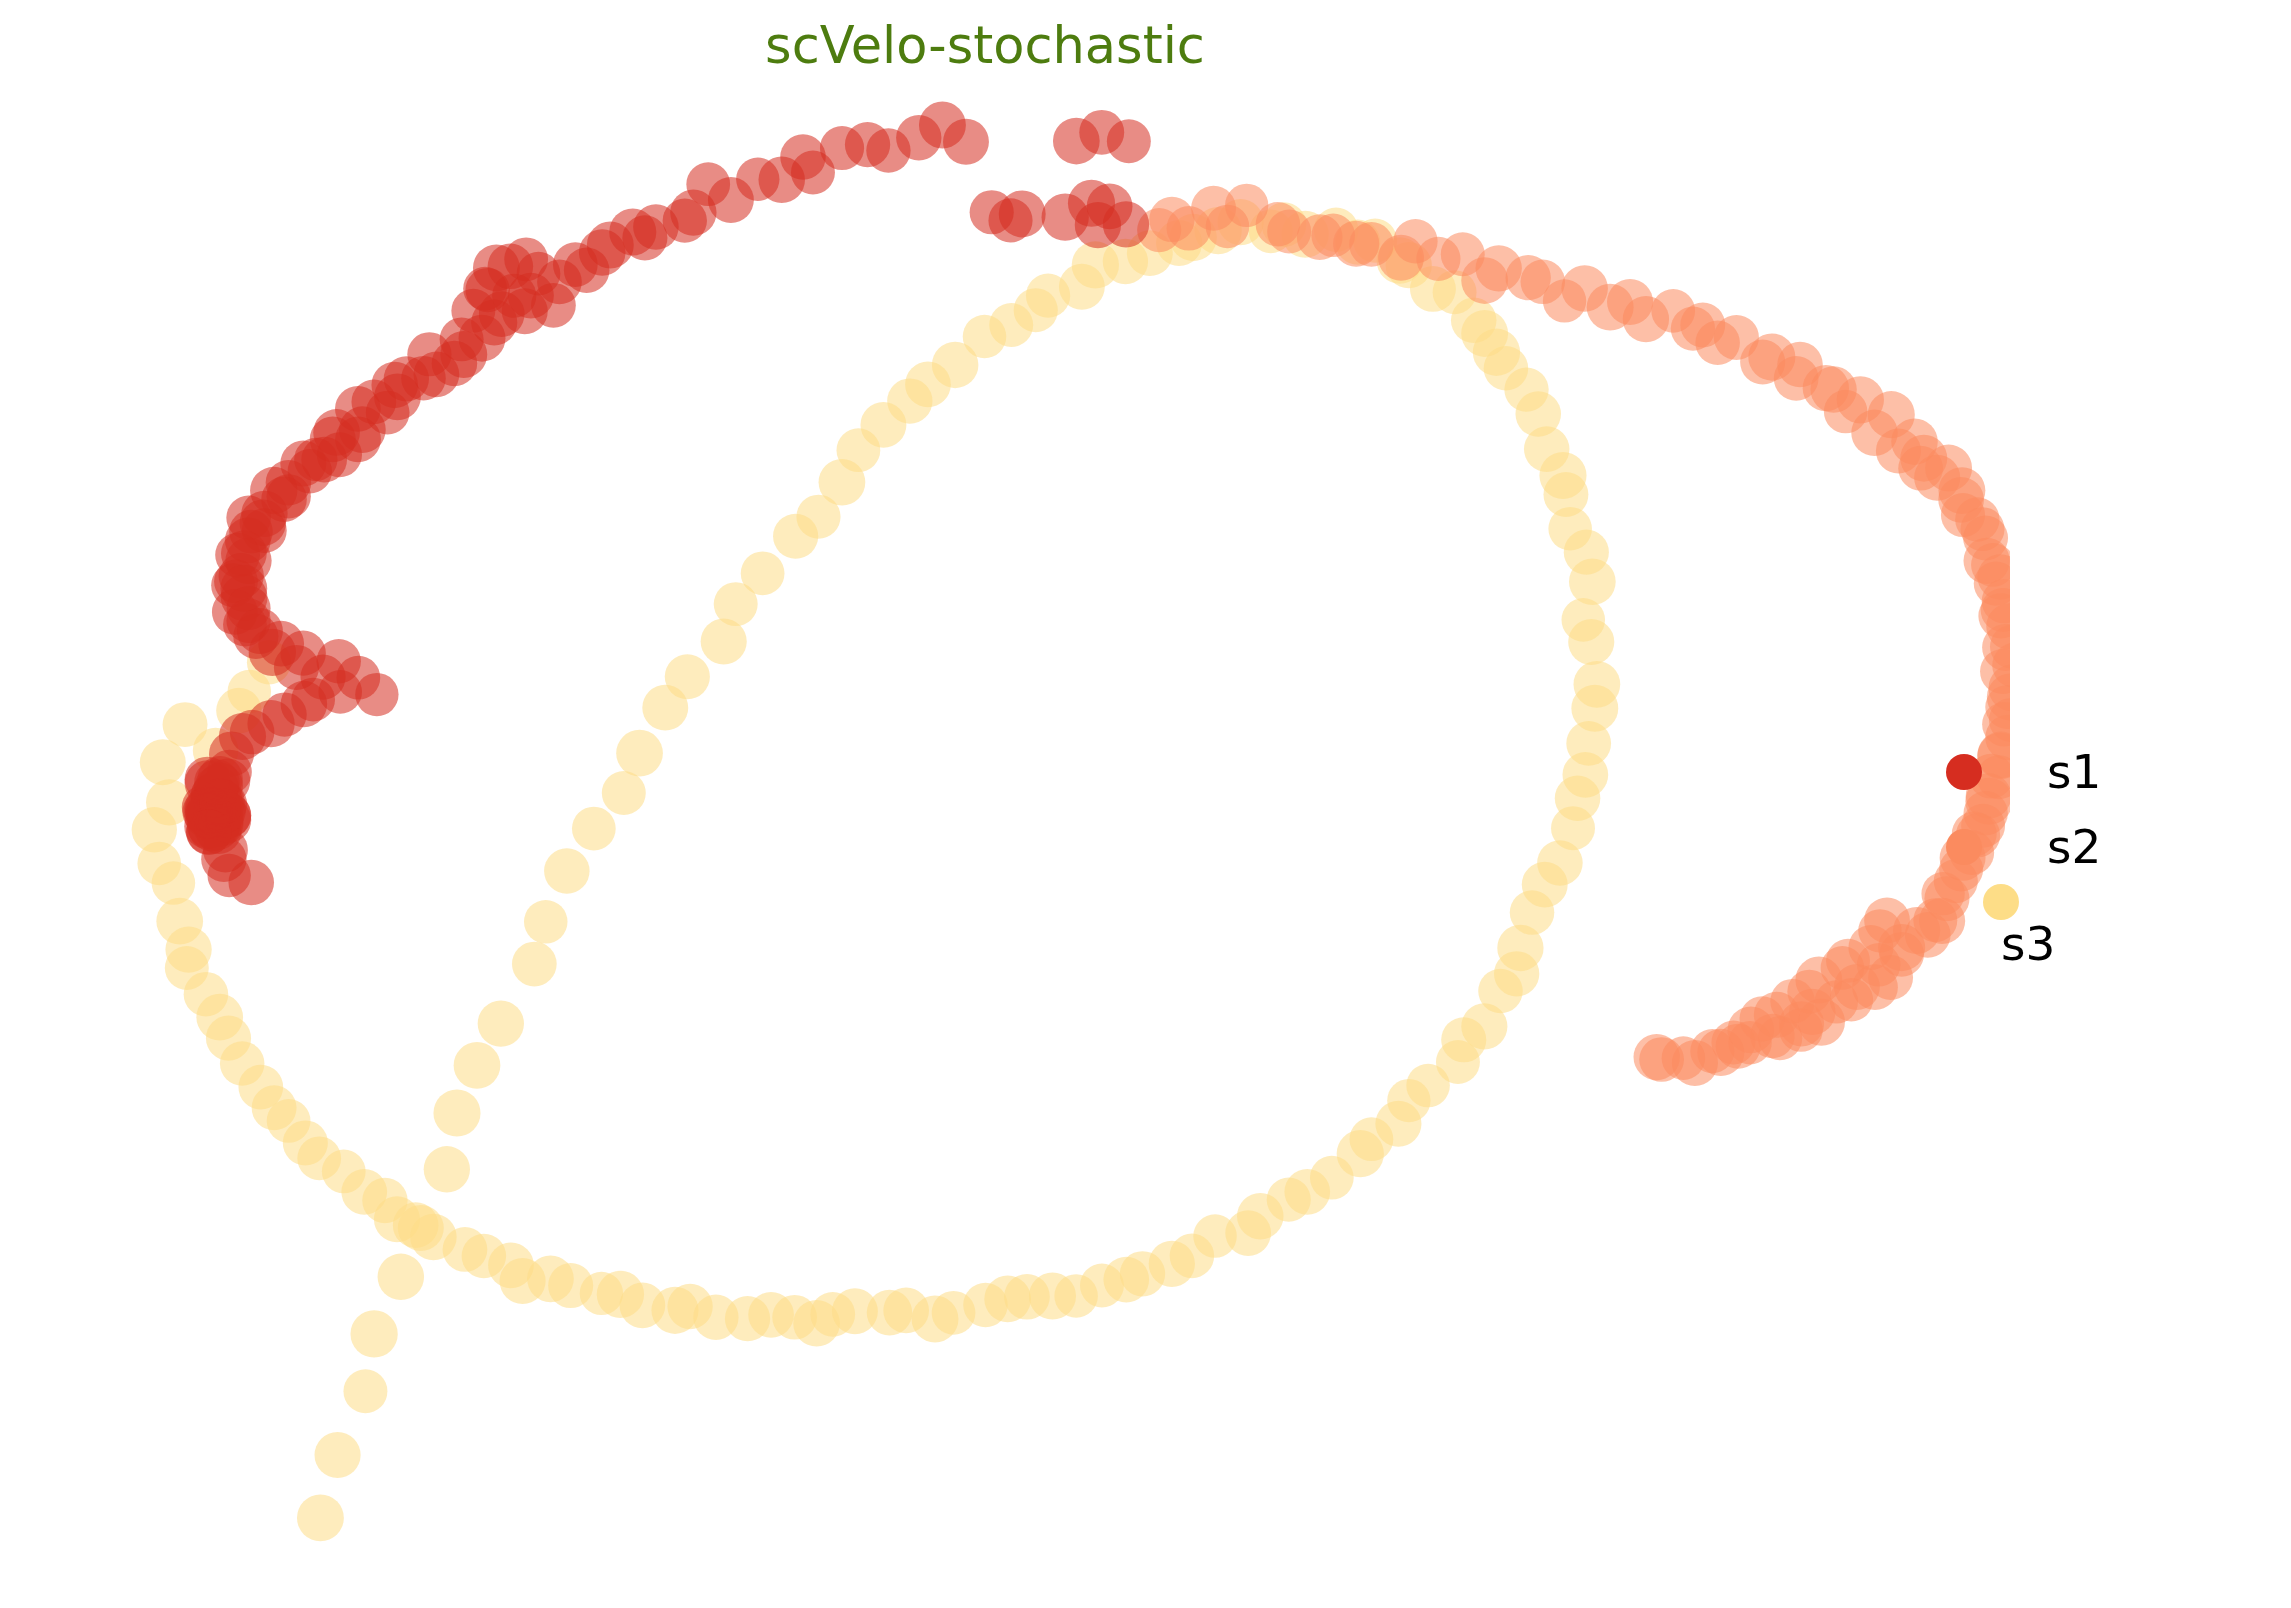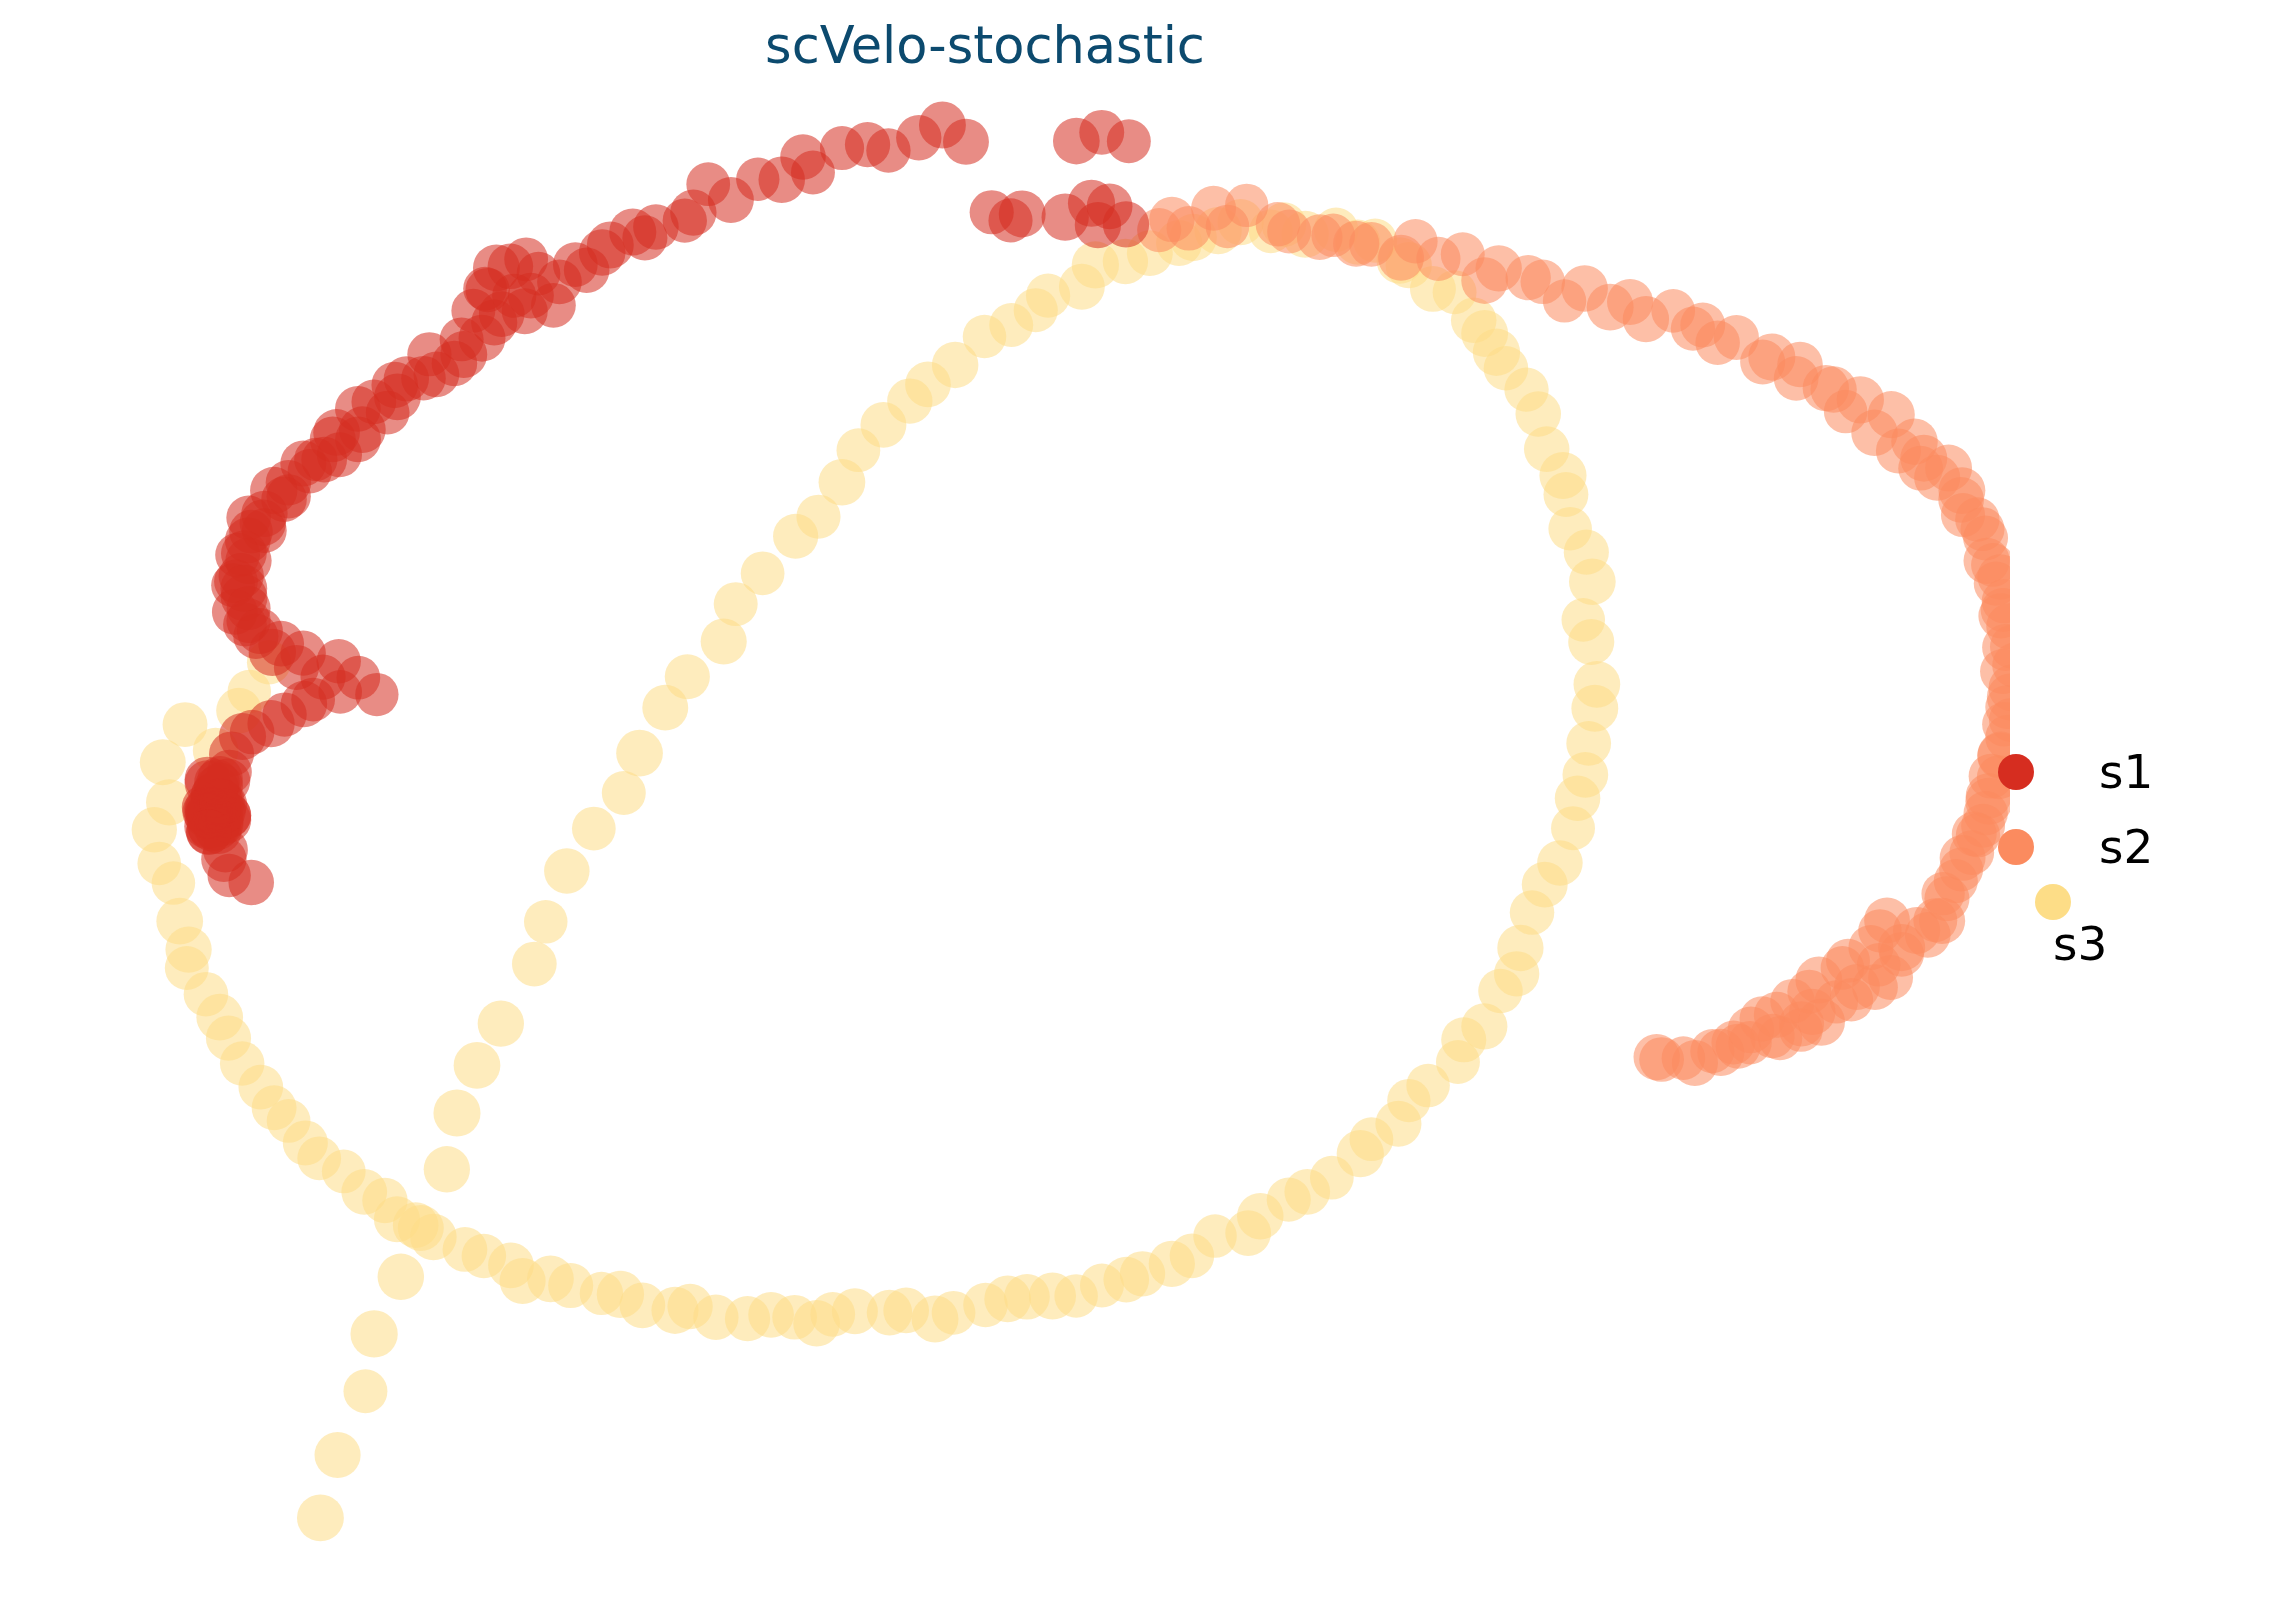--- a/index.html
+++ b/index.html
@@ -20,42 +20,42 @@
     background: #ffffff;
   }
   #plot-title {
     position: absolute;
     left: 0;
     top: 15.8px;
     width: 1970px;
     text-align: center;
     font-size: 51px;
     font-family: "DejaVu Sans", sans-serif;
-    color: #0c4a6e;
+    color: #4d7c0f;
     letter-spacing: 0px;
     font-weight: 400;
   }
   #axes-area {
     position: absolute;
     left: 0;
     top: 69px;
     width: 2010px;
     height: 1540px;
     overflow: hidden;
   }
   #scatter-svg {
     position: absolute;
     left: 0;
     top: 0;
     width: 2010px;
     height: 1540px;
   }
   #legend {
     position: absolute;
-    left: 1988px;
+    left: 1936px;
     top: 734px;
     width: 227px;
     height: 212px;
   }
   .legend-row {
     position: absolute;
     left: 0;
     height: 75px;
     display: flex;
     align-items: center;

